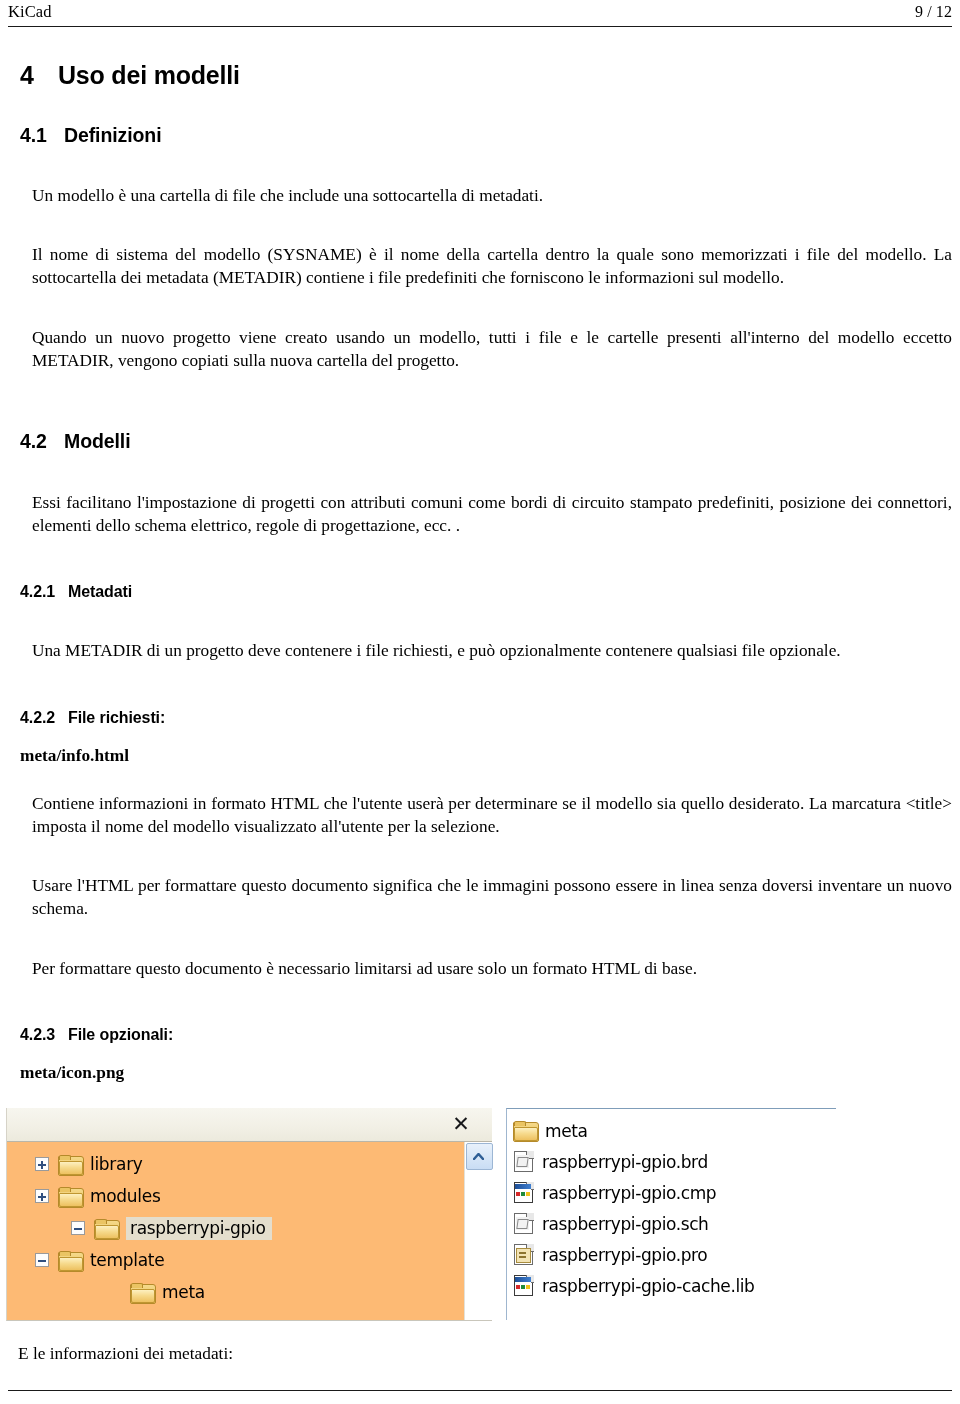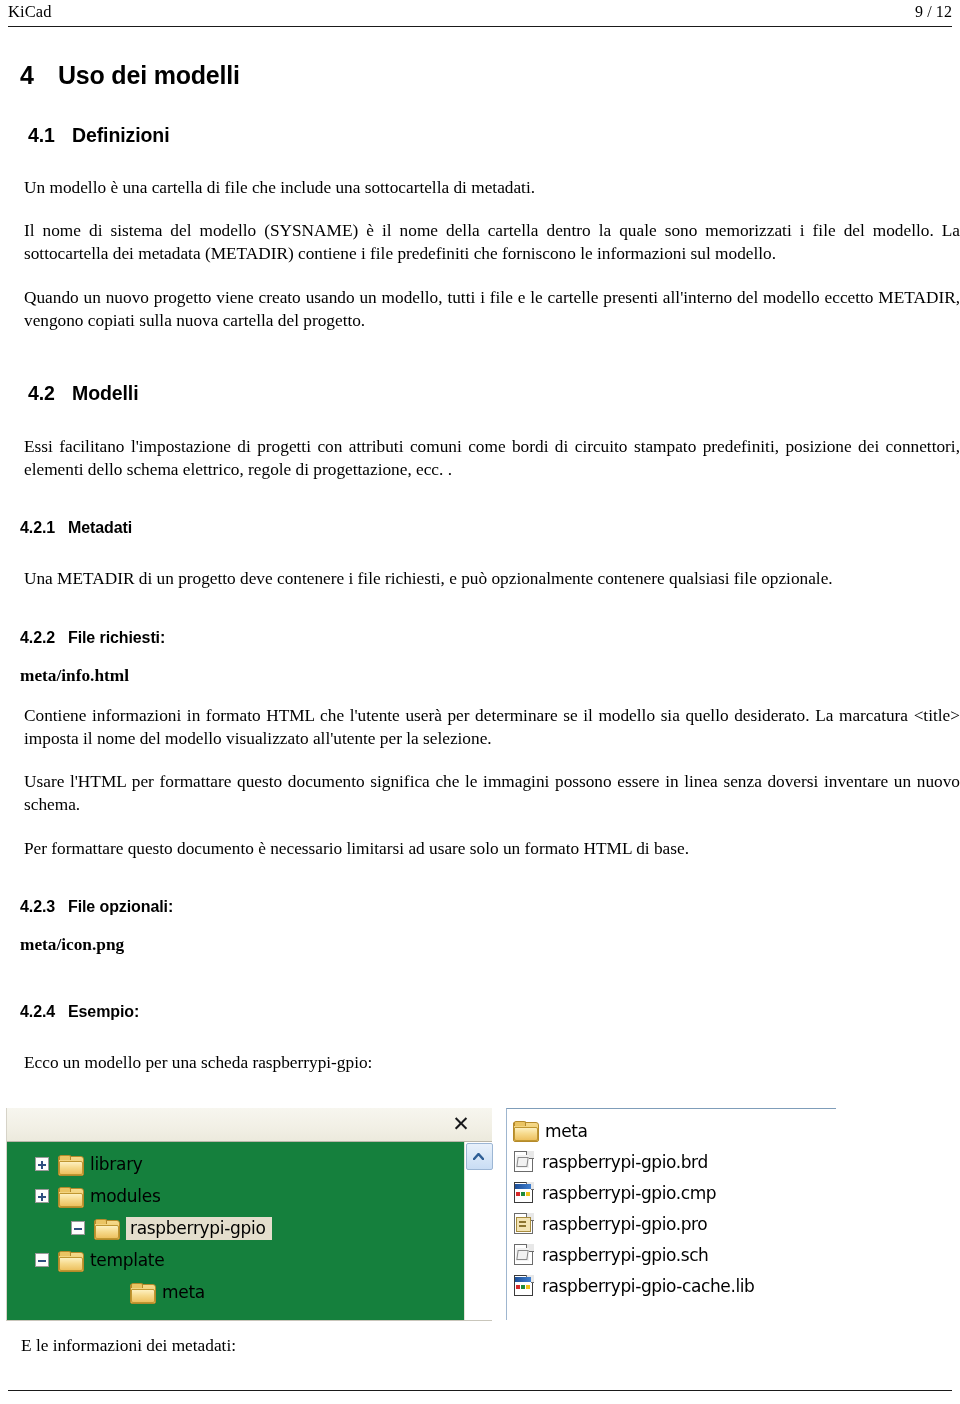--- a/index.html
+++ b/index.html
@@ -69,38 +69,38 @@
 
   h2.sec {
     font-family: "Liberation Sans", "DejaVu Sans", sans-serif;
     font-weight: bold;
     font-size: 19.5px;
     margin: 0;
     padding: 0;
     line-height: 1.15;
     letter-spacing: -0.1px;
   }
-  h2.sec .num { display: inline-block; min-width: 44px; margin-left: 8px; }
+  h2.sec .num { display: inline-block; min-width: 44px; }
 
   h3.sec {
     font-family: "Liberation Sans", "DejaVu Sans", sans-serif;
     font-weight: bold;
     font-size: 16px;
     margin: 0;
     padding: 0;
     line-height: 1.15;
     letter-spacing: -0.1px;
   }
   h3.sec .num { display: inline-block; min-width: 48px; }
 
   p.body {
     font-family: "Liberation Serif", "DejaVu Serif", serif;
     font-size: 17.3px;
     line-height: 1.345;
-    margin: 4px;
+    margin: 12px;
     padding: 0;
     text-align: justify;
     text-justify: inter-word;
     hyphens: manual;
   }
   p.body.noj { text-align: left; }
 
   .filename {
     font-family: "Liberation Serif", "DejaVu Serif", serif;
     font-weight: bold;
@@ -151,21 +151,21 @@
     line-height: 24px;
     text-align: center;
     cursor: pointer;
   }
 
   .tree {
     position: absolute;
     left: 0; top: 34px;
     width: 457px;
     height: 178px;
-    background: #15803d;
+    background: #fdba74;
     padding-top: 6px;
     box-sizing: border-box;
   }
   .trow {
     display: flex;
     align-items: center;
     height: 32px;
     padding-left: 28px;
   }
   .trow.lvl2 { padding-left: 64px; }
@@ -578,53 +578,53 @@
               <span class="bar"></span>
               <span class="sq1"></span>
               <span class="sq2"></span>
               <span class="sq3"></span>
             </span>
         </span>
         <span class="flabel">raspberrypi-gpio.cmp</span>
       </div>
 
       <div class="frow">
+        <span class="fileicon sketch">
+          <span class="sheet"></span>
+            <span class="fold"></span>
+            <span class="glyph"></span>
+        </span>
+        <span class="flabel">raspberrypi-gpio.sch</span>
+      </div>
+
+      <div class="frow">
         <span class="fileicon pro">
           <span class="sheet"></span>
             <span class="fold"></span>
             <span class="glyph"></span>
         </span>
         <span class="flabel">raspberrypi-gpio.pro</span>
-      </div>
-
-      <div class="frow">
-        <span class="fileicon sketch">
-          <span class="sheet"></span>
-            <span class="fold"></span>
-            <span class="glyph"></span>
-        </span>
-        <span class="flabel">raspberrypi-gpio.sch</span>
       </div>
 
       <div class="frow">
         <span class="fileicon win">
           <span class="sheet"></span>
             <span class="fold"></span>
           <span class="glyph">
               <span class="bar"></span>
               <span class="sq1"></span>
               <span class="sq2"></span>
               <span class="sq3"></span>
             </span>
         </span>
         <span class="flabel">raspberrypi-gpio-cache.lib</span>
       </div>
 
     </div>
   </div>
 
-  <div style="position:absolute;left:17px;top:1330px;width:944px;">
+  <div style="position:absolute;left:6px;top:1330px;width:944px;">
     <p class="body noj">E le informazioni dei metadati:</p>
   </div>
 
   <div class="rule-bottom"></div>
 
 </div>
 
 </body></html>

